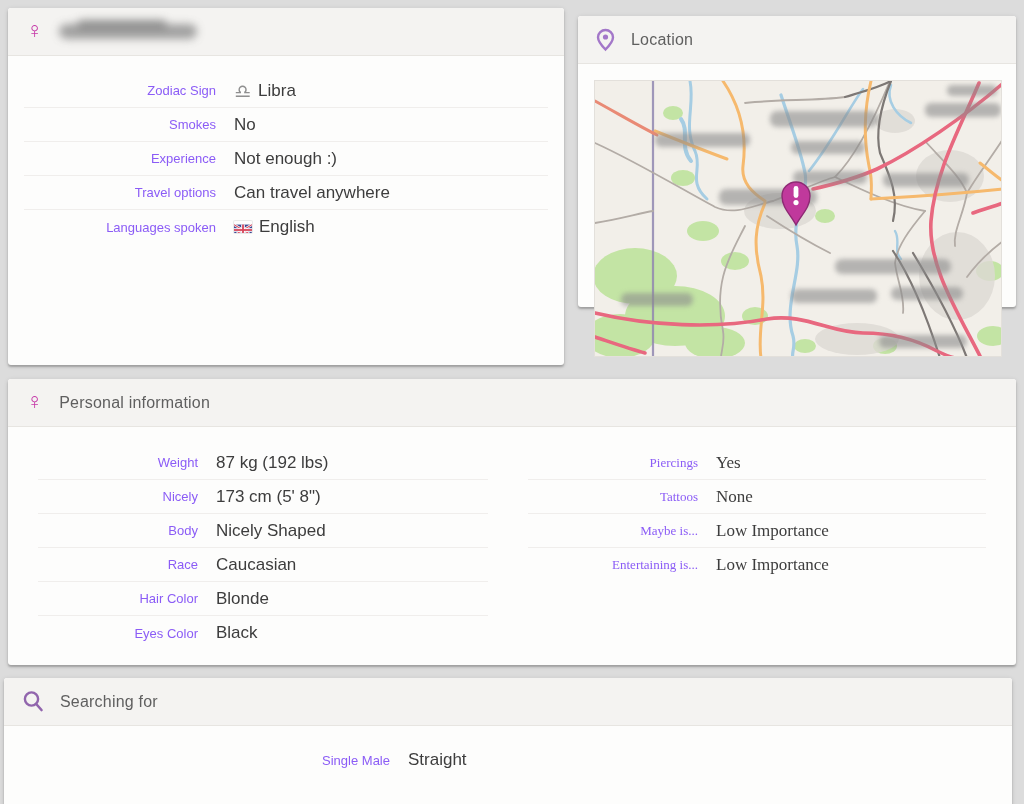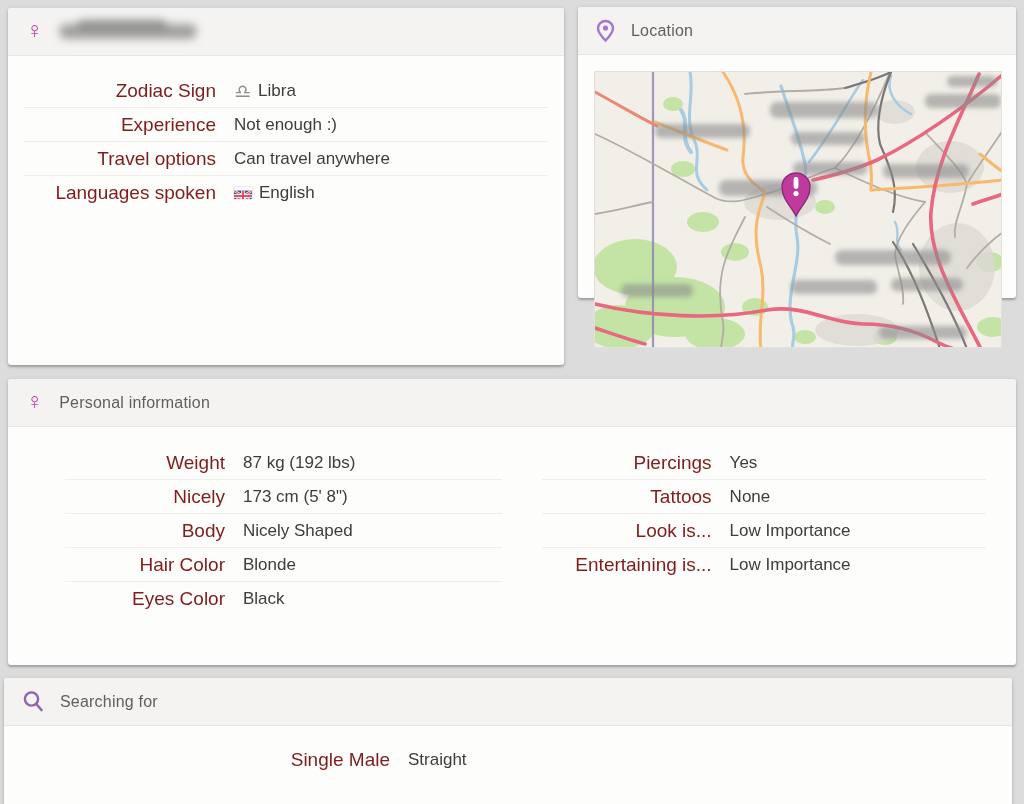--- a/index.html
+++ b/index.html
@@ -30,30 +30,30 @@
     width:138px; height:15px; border-radius:8px;
     background:#8d8d8d; filter:blur(4px); opacity:.8; position:relative;
   }
   .blur-name::after {
     content:""; position:absolute; left:18px; top:-4px; width:90px; height:10px;
     border-radius:6px; background:#777; 
   }
   .rows { padding-top:18px; margin:0 16px; }
   .row { display:flex; align-items:center; height:34px; border-bottom:1px solid #f0eeec; }
   .row:last-child { border-bottom:none; }
-  .row-label { width:192px; text-align:right; color:#7f1d1d; font-size:19px; flex-shrink:0; }
+  .row-label { width:192px; text-align:right; color:#8b5cf6; font-size:13px; flex-shrink:0; }
   .row-value { margin-left:18px; color:#3d3d3d; font-size:17px; display:flex; align-items:center; gap:7px; }
   .libra-glyph { color:#8f8f8f; font-size:19px; line-height:1; transform:translateY(1px); }
   .flag { display:inline-block; width:18px; height:12px; border-radius:1px; overflow:hidden; box-shadow:0 0 0 1px rgba(0,0,0,.08); }
   
   .cols { display:flex; padding-top:19px; }
   .col { width:50%; }
   .col .rows { padding-top:0; }
-  .col-left  { padding-left:14px; padding-right:8px;margin-left:27px; }
-  .col-right { padding-right:14px; }
+  .col-left  { padding-left:14px; padding-right:8px; }
+  .col-right { padding-right:14px;font-family:Liberation Serif, serif; }
   .col-left  .row-label { width:160px; }
   .col-right .row-label { width:170px; }
   
   .search-rows .row-label { width:370px; }
   .map-wrap {
     position:absolute; left:16px; top:64px;
     width:408px; height:277px;
     border:1px solid #e3e0db; background:#f2efe9; overflow:hidden;
   }
 </style>
@@ -65,20 +65,24 @@
     <span class="female-glyph">♀</span>
     <span class="blur-name"></span>
   </div>
   <div class="rows">
     <div class="row">
       <span class="row-label">Zodiac Sign</span>
       <span class="row-value">
         <span class="libra-glyph">♎</span>
         <span>Libra</span>
       </span>
+    </div>
+    <div class="row">
+      <span class="row-label">Smokes</span>
+      <span class="row-value">No</span>
     </div>
     <div class="row">
       <span class="row-label">Experience</span>
       <span class="row-value">Not enough :)</span>
     </div>
     <div class="row">
       <span class="row-label">Travel options</span>
       <span class="row-value">Can travel anywhere</span>
     </div>
     <div class="row">
@@ -94,21 +98,21 @@
             <rect x="27" width="6" height="36" fill="#d6455a"></rect>
             <rect y="15" width="60" height="6" fill="#d6455a"></rect>
           </svg>
         </span>
         <span>English</span>
       </span>
     </div>
   </div>
 </section>
 
-<section class="card" style="left:578px; top:7px; width:438px; height:291px;">
+<section class="card" style="left:578px; top:16px; width:438px; height:291px;">
   <div class="card-header">
     <span style="display:inline-flex;">
       <svg width="19" height="24" viewBox="0 0 19 24">
         <path d="M9.5,2 C13.6,2 17,5.2 17,9.2 C17,13.8 9.5,21.5 9.5,21.5 C9.5,21.5 2,13.8 2,9.2 C2,5.2 5.4,2 9.5,2 Z" fill="none" stroke="#a377c9" stroke-width="2.4"></path>
         <circle cx="9.5" cy="9" r="2.6" fill="#a377c9"></circle>
       </svg>
     </span>
     <span class="card-title">Location</span>
   </div>
 
@@ -239,41 +243,45 @@
         </div>
         <div class="row">
           <span class="row-label">Nicely</span>
           <span class="row-value">173 cm (5' 8")</span>
         </div>
         <div class="row">
           <span class="row-label">Body</span>
           <span class="row-value">Nicely Shaped</span>
         </div>
         <div class="row">
+          <span class="row-label">Race</span>
+          <span class="row-value">Caucasian</span>
+        </div>
+        <div class="row">
           <span class="row-label">Hair Color</span>
           <span class="row-value">Blonde</span>
         </div>
         <div class="row">
           <span class="row-label">Eyes Color</span>
           <span class="row-value">Black</span>
         </div>
       </div>
     </div>
     <div class="col col-right">
       <div class="rows">
         <div class="row">
           <span class="row-label">Piercings</span>
           <span class="row-value">Yes</span>
         </div>
         <div class="row">
           <span class="row-label">Tattoos</span>
           <span class="row-value">None</span>
         </div>
         <div class="row">
-          <span class="row-label">Look is...</span>
+          <span class="row-label">Maybe is...</span>
           <span class="row-value">Low Importance</span>
         </div>
         <div class="row">
           <span class="row-label">Entertaining is...</span>
           <span class="row-value">Low Importance</span>
         </div>
       </div>
     </div>
   </div>
 </section>

